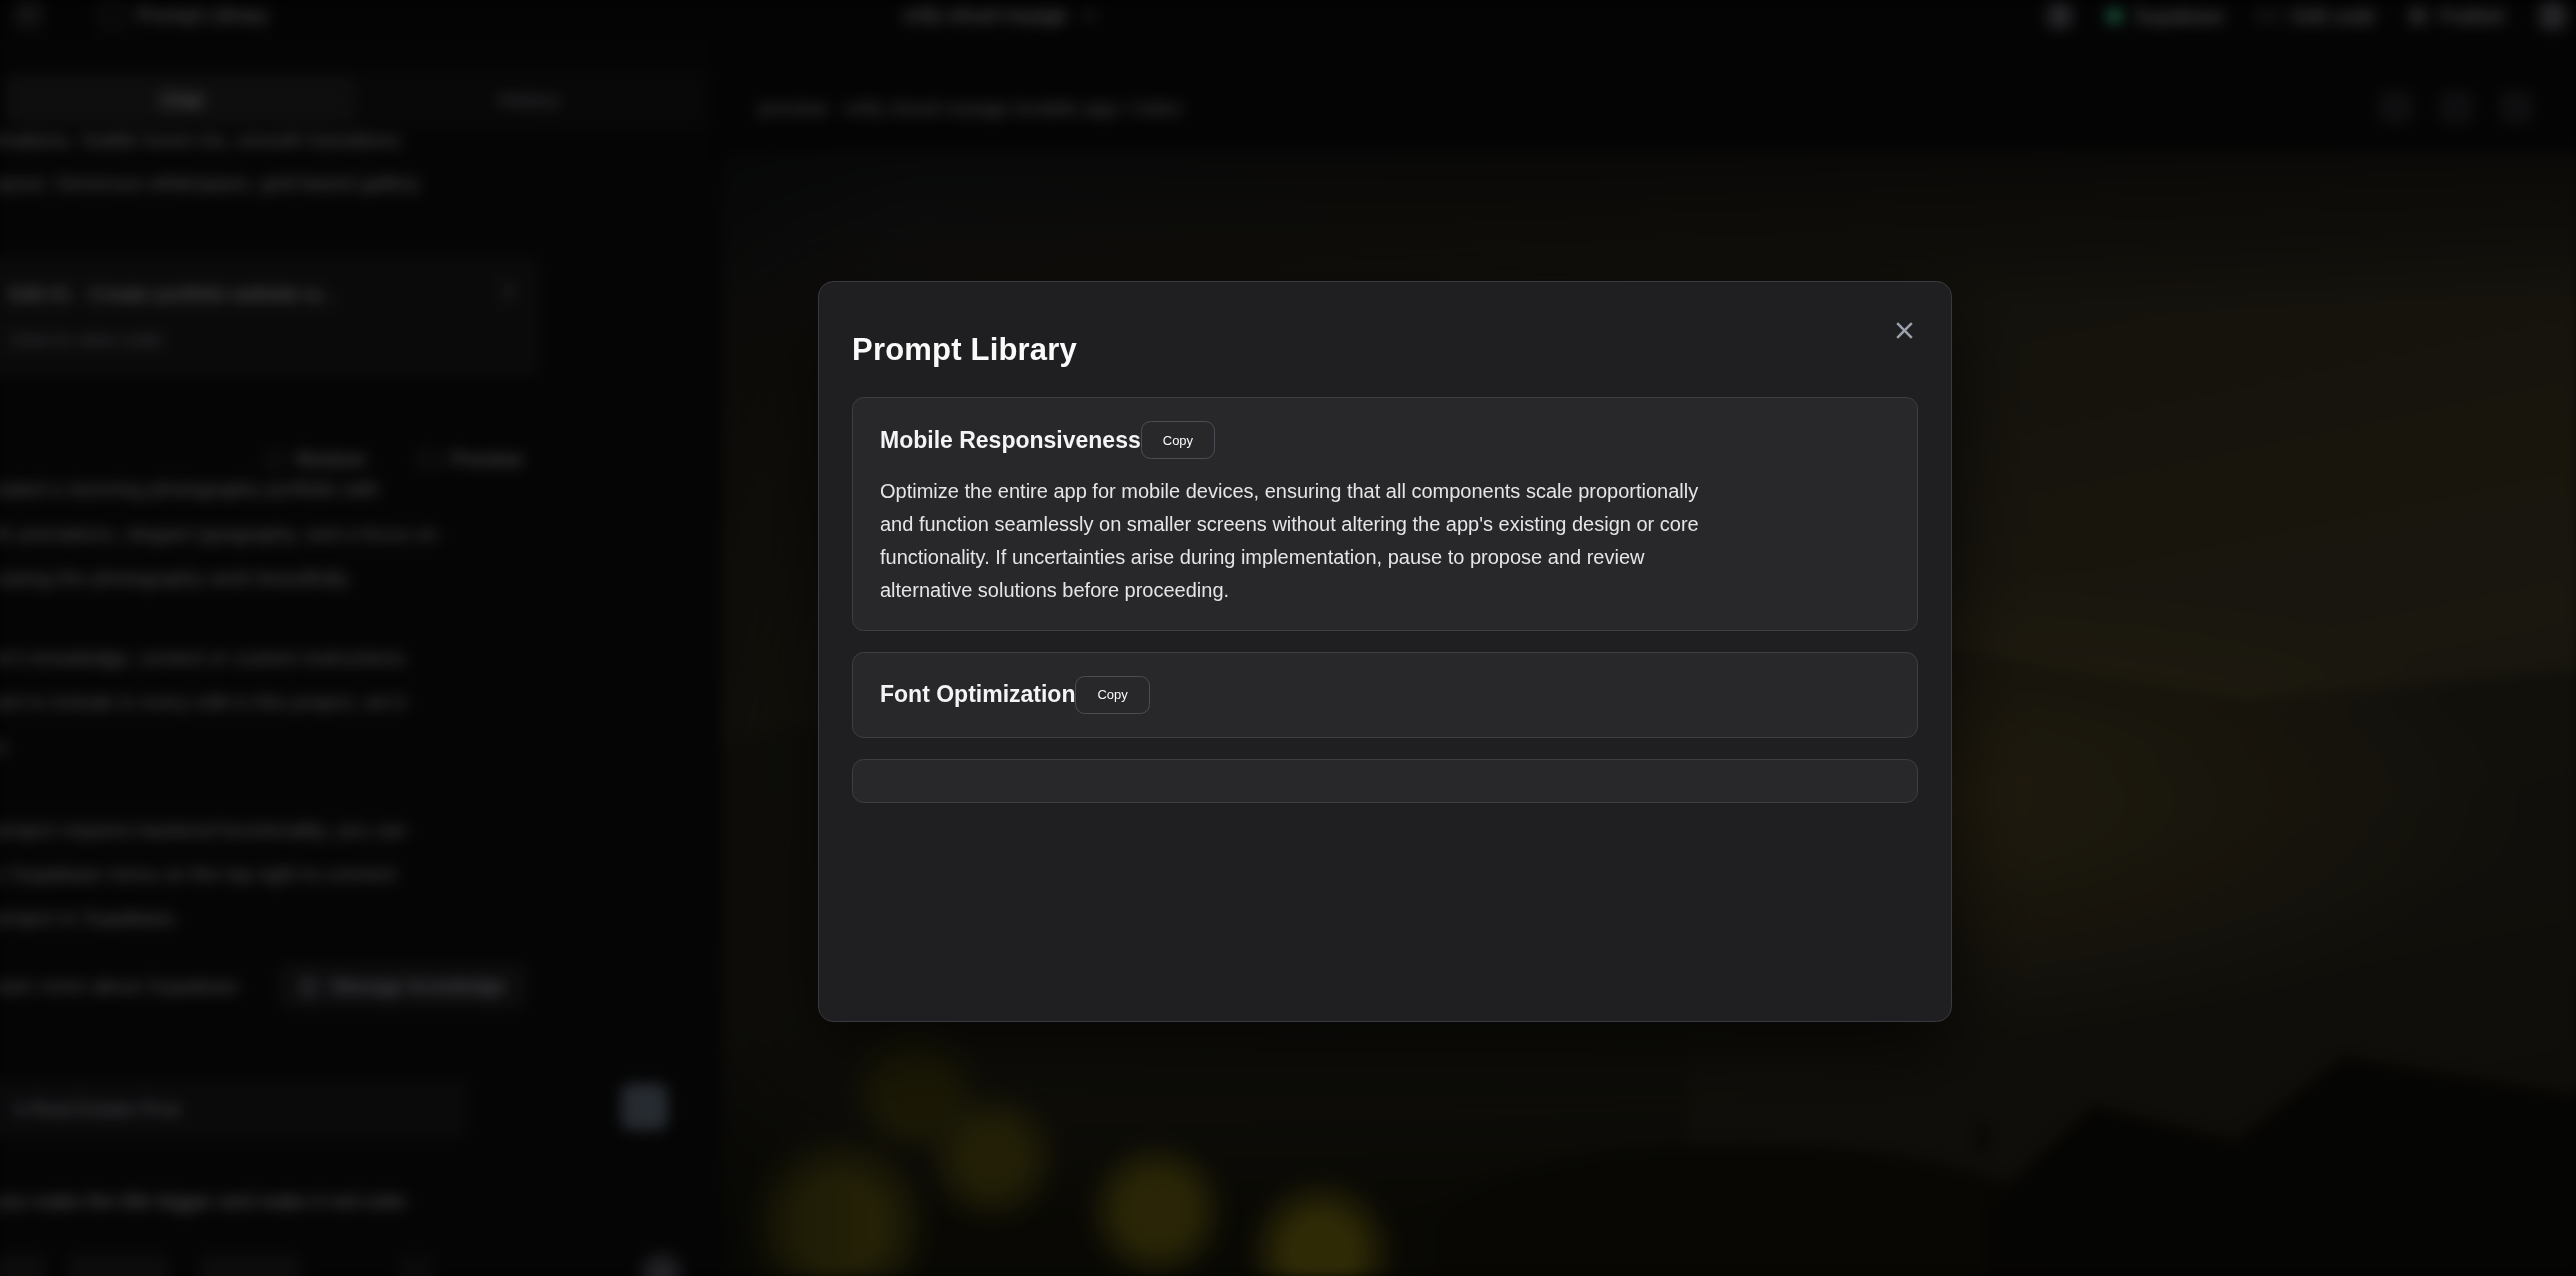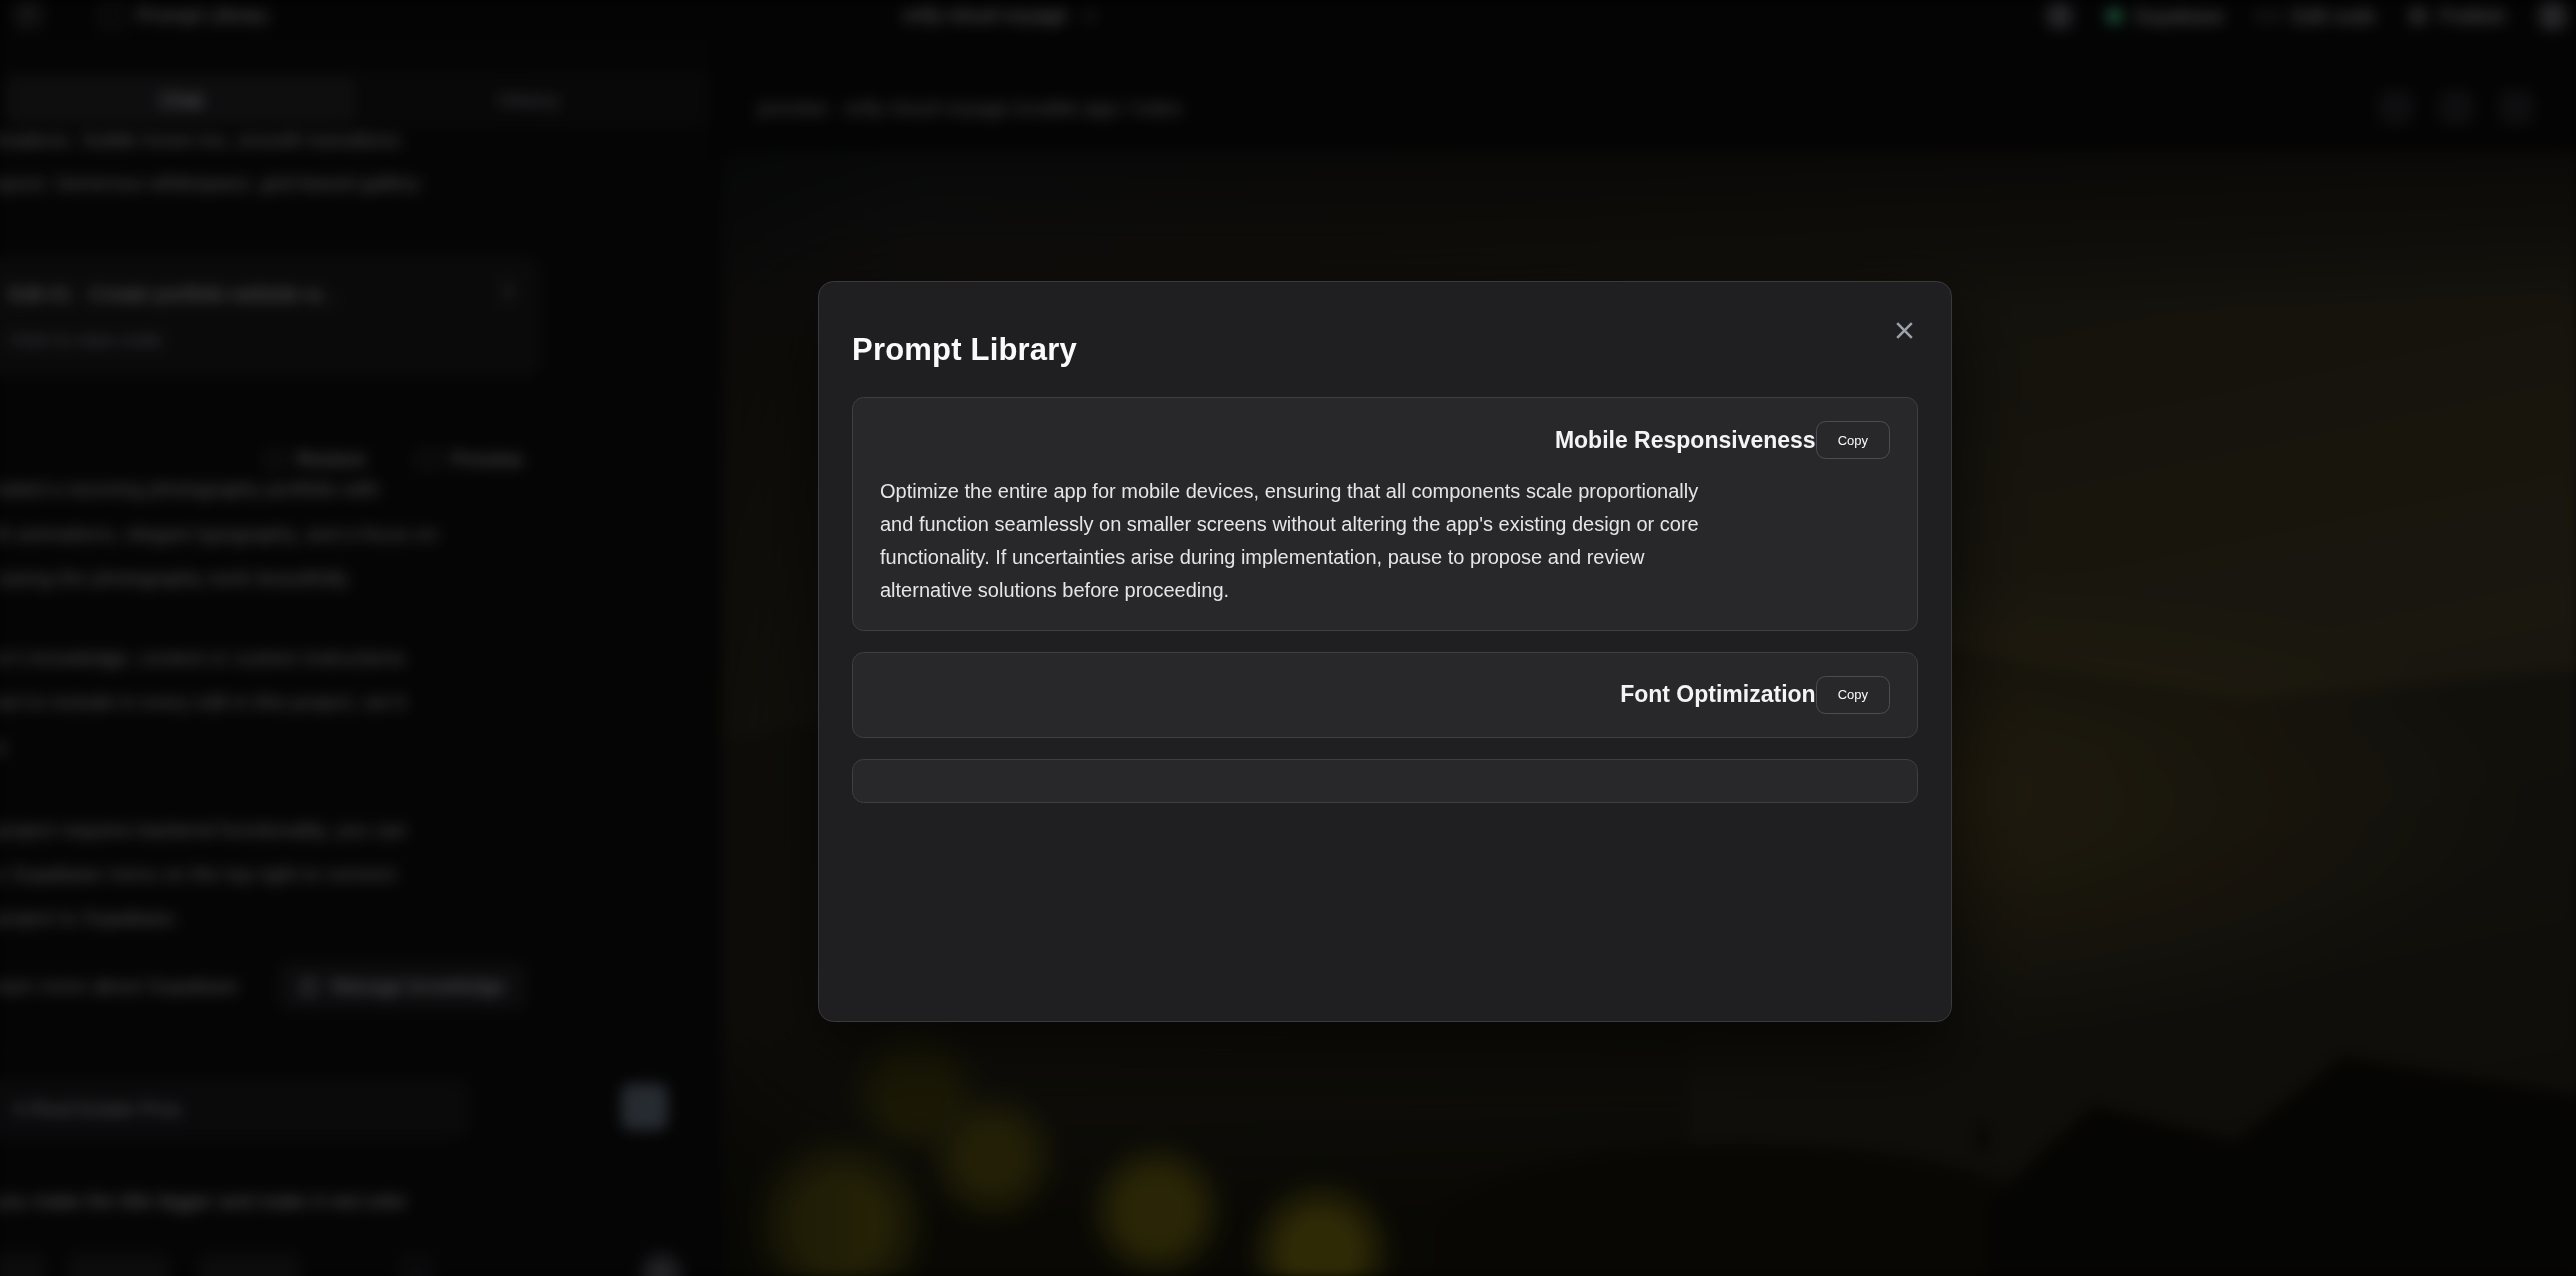--- a/index.html
+++ b/index.html
@@ -99,21 +99,21 @@
   .m-title { font-size:31px; font-weight:700; color:#fafafa; letter-spacing:0.2px; }
   .m-close { position:absolute; right:29px; top:31px; width:35px; height:35px; display:flex;
              align-items:center; justify-content:center; cursor:pointer; }
   .m-close svg { width:25px; height:25px; stroke:#9ca3af; stroke-width:2.4; }
   .m-search { margin-top:29px; width:100%; height:65px; background:#1c1c1f; border:1px solid #434349;
               border-radius:11.6px; padding:0 23px; font-size:21px; color:#e4e4e7; outline:none;
               font-family:"Liberation Sans", sans-serif; }
   .m-search::placeholder { color:#8b8b94; }
   .m-list { margin-top:29px; height:514px; overflow:hidden; display:flex; flex-direction:column; gap:21px; }
   .p-card { background:#28282b; border:1px solid #3e3e44; border-radius:11.6px; padding:23px 27px; flex:none; }
-  .p-head { display:flex; align-items:center; justify-content:flex-end; }
+  .p-head { display:flex; align-items:center; justify-content:flex-start; }
   .p-title { font-size:23px; font-weight:700; color:#f4f4f5; }
   .copy-btn { background:transparent; border:1px solid #4c4c54; border-radius:9.6px; padding:10.6px 21px;
               font-size:13px; color:#fafafa; cursor:pointer; font-family:"Liberation Sans", sans-serif; }
   .p-desc { margin-top:15.4px; font-size:20px; line-height:33px; color:#e5e5e5; max-width:847px; }
   .p-card.sliver { height:44px; padding:0; }
 </style>
 </head>
 <body>
 
 <div id="bg-layer">

